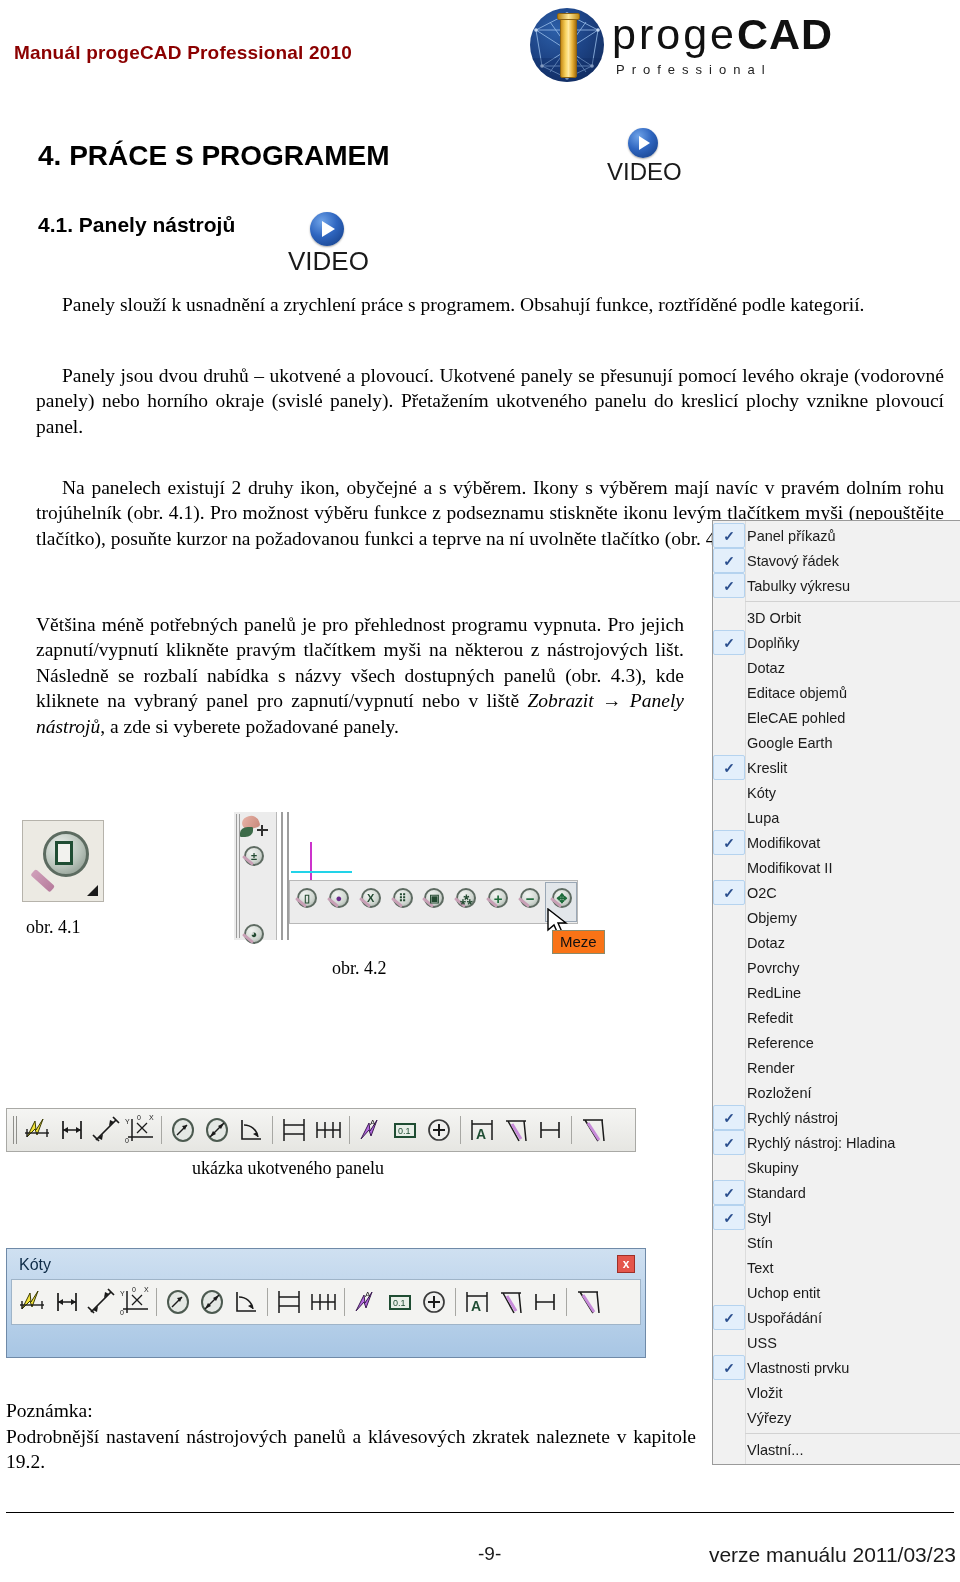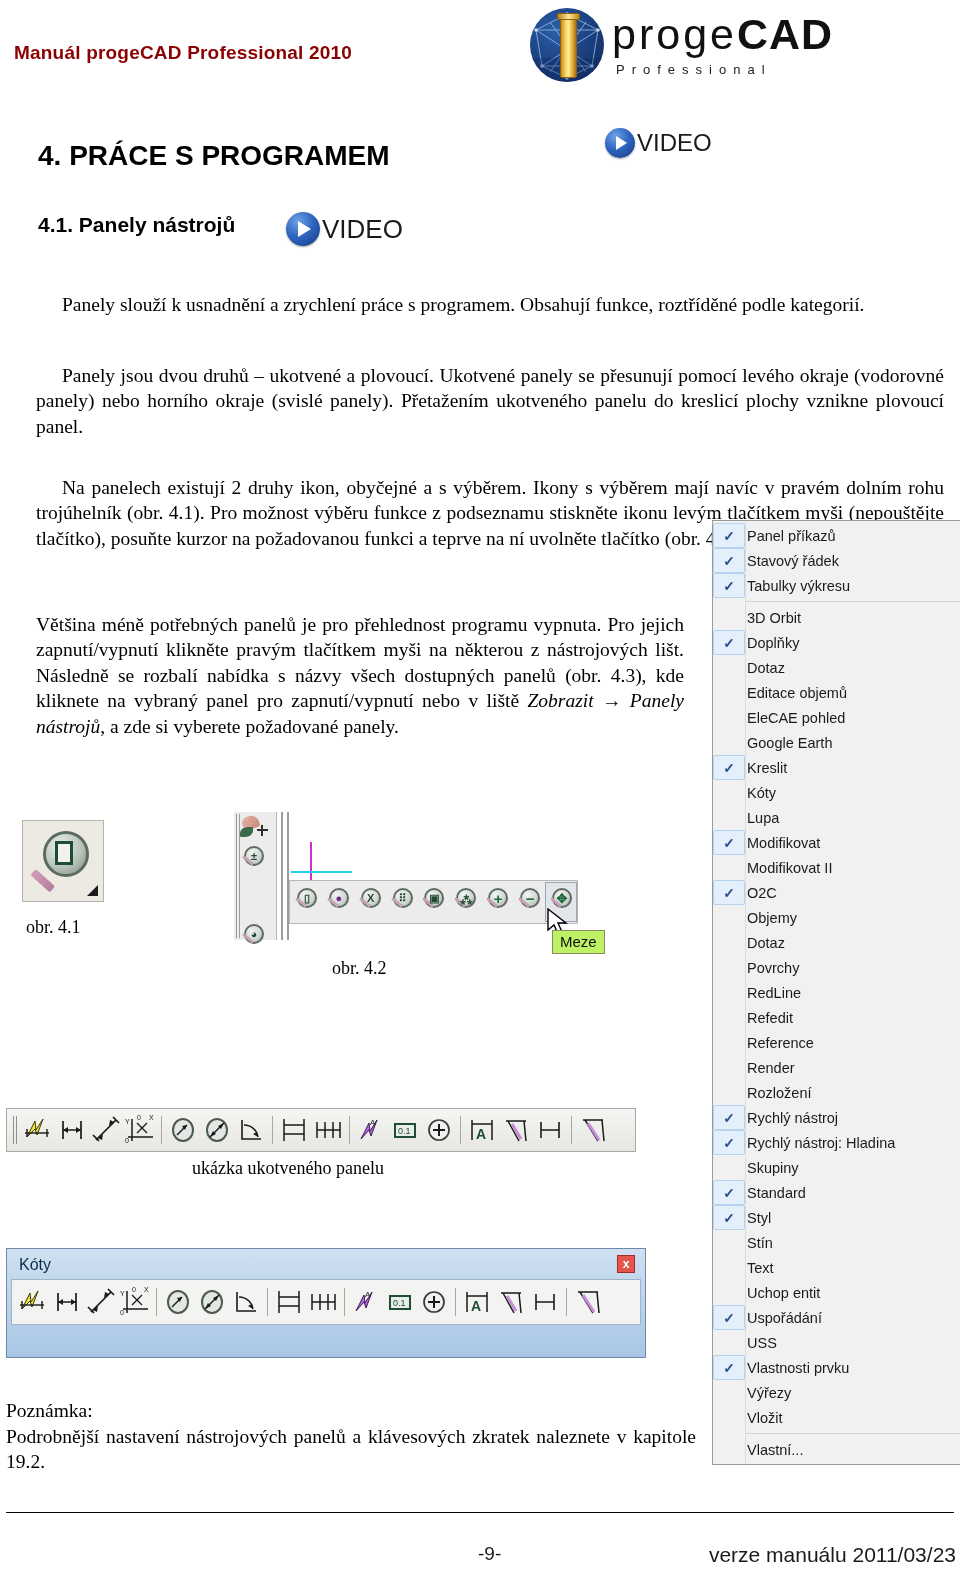--- a/index.html
+++ b/index.html
@@ -110,21 +110,21 @@
   .h2-title {
     position: absolute;
     left: 0; top: 3px;
     font-family: "Liberation Sans", sans-serif;
     font-weight: bold;
     font-size: 21px;
     white-space: nowrap;
   }
 
   
-  .video-badge { position: absolute; display: flex; align-items: center; }
+  .video-badge { position: absolute; display: flex; align-items: center; flex-direction: column; }
   .video-badge .play {
     width: 34px; height: 34px; border-radius: 50%;
     background: radial-gradient(circle at 35% 28%, #6fa3e8 0%, #2f66c0 45%, #123a80 100%);
     position: relative;
     box-shadow: 0 1px 2px rgba(0,0,0,0.35);
     flex: none;
   }
   .video-badge .play::before {
     content: "";
     position: absolute;
@@ -274,21 +274,21 @@
   }
   .hand .cross { position: absolute; left: 17px; top: 9px; width: 11px; height: 11px; }
   .hand .cross::before, .hand .cross::after {
     content: ""; position: absolute; background: #2f2f2f;
   }
   .hand .cross::before { left: 4px; top: 0; width: 2px; height: 11px; }
   .hand .cross::after { left: 0; top: 4px; width: 11px; height: 2px; }
   .f42-cursor { position: absolute; left: 313px; top: 96px; width: 22px; height: 30px; }
   .f42-tip {
     position: absolute; left: 318px; top: 118px;
-    background: #bef264;
+    background: #f97316;
     border: 1px solid #8a8a6a;
     font-family: "Liberation Sans", sans-serif;
     font-size: 15px;
     padding: 2px 7px 3px 7px;
     color: #111;
     white-space: nowrap;
   }
 
   
   .dock-toolbar {
@@ -975,25 +975,25 @@
     <div class="ctx-item">
       <span class="ctx-check"></span>
       <span class="ctx-label">USS</span>
     </div>
     <div class="ctx-item">
       <span class="ctx-check on">✓</span>
       <span class="ctx-label">Vlastnosti prvku</span>
     </div>
     <div class="ctx-item">
       <span class="ctx-check"></span>
+      <span class="ctx-label">Vložit</span>
+    </div>
+    <div class="ctx-item">
+      <span class="ctx-check"></span>
       <span class="ctx-label">Výřezy</span>
-    </div>
-    <div class="ctx-item">
-      <span class="ctx-check"></span>
-      <span class="ctx-label">Vložit</span>
     </div>
     <div class="ctx-sep"></div>
     <div class="ctx-item">
       <span class="ctx-check"></span>
       <span class="ctx-label">Vlastní...</span>
     </div>
   </div>
 
 <div class="footer-rule"></div>
 <div class="footer-page">-9-</div>

